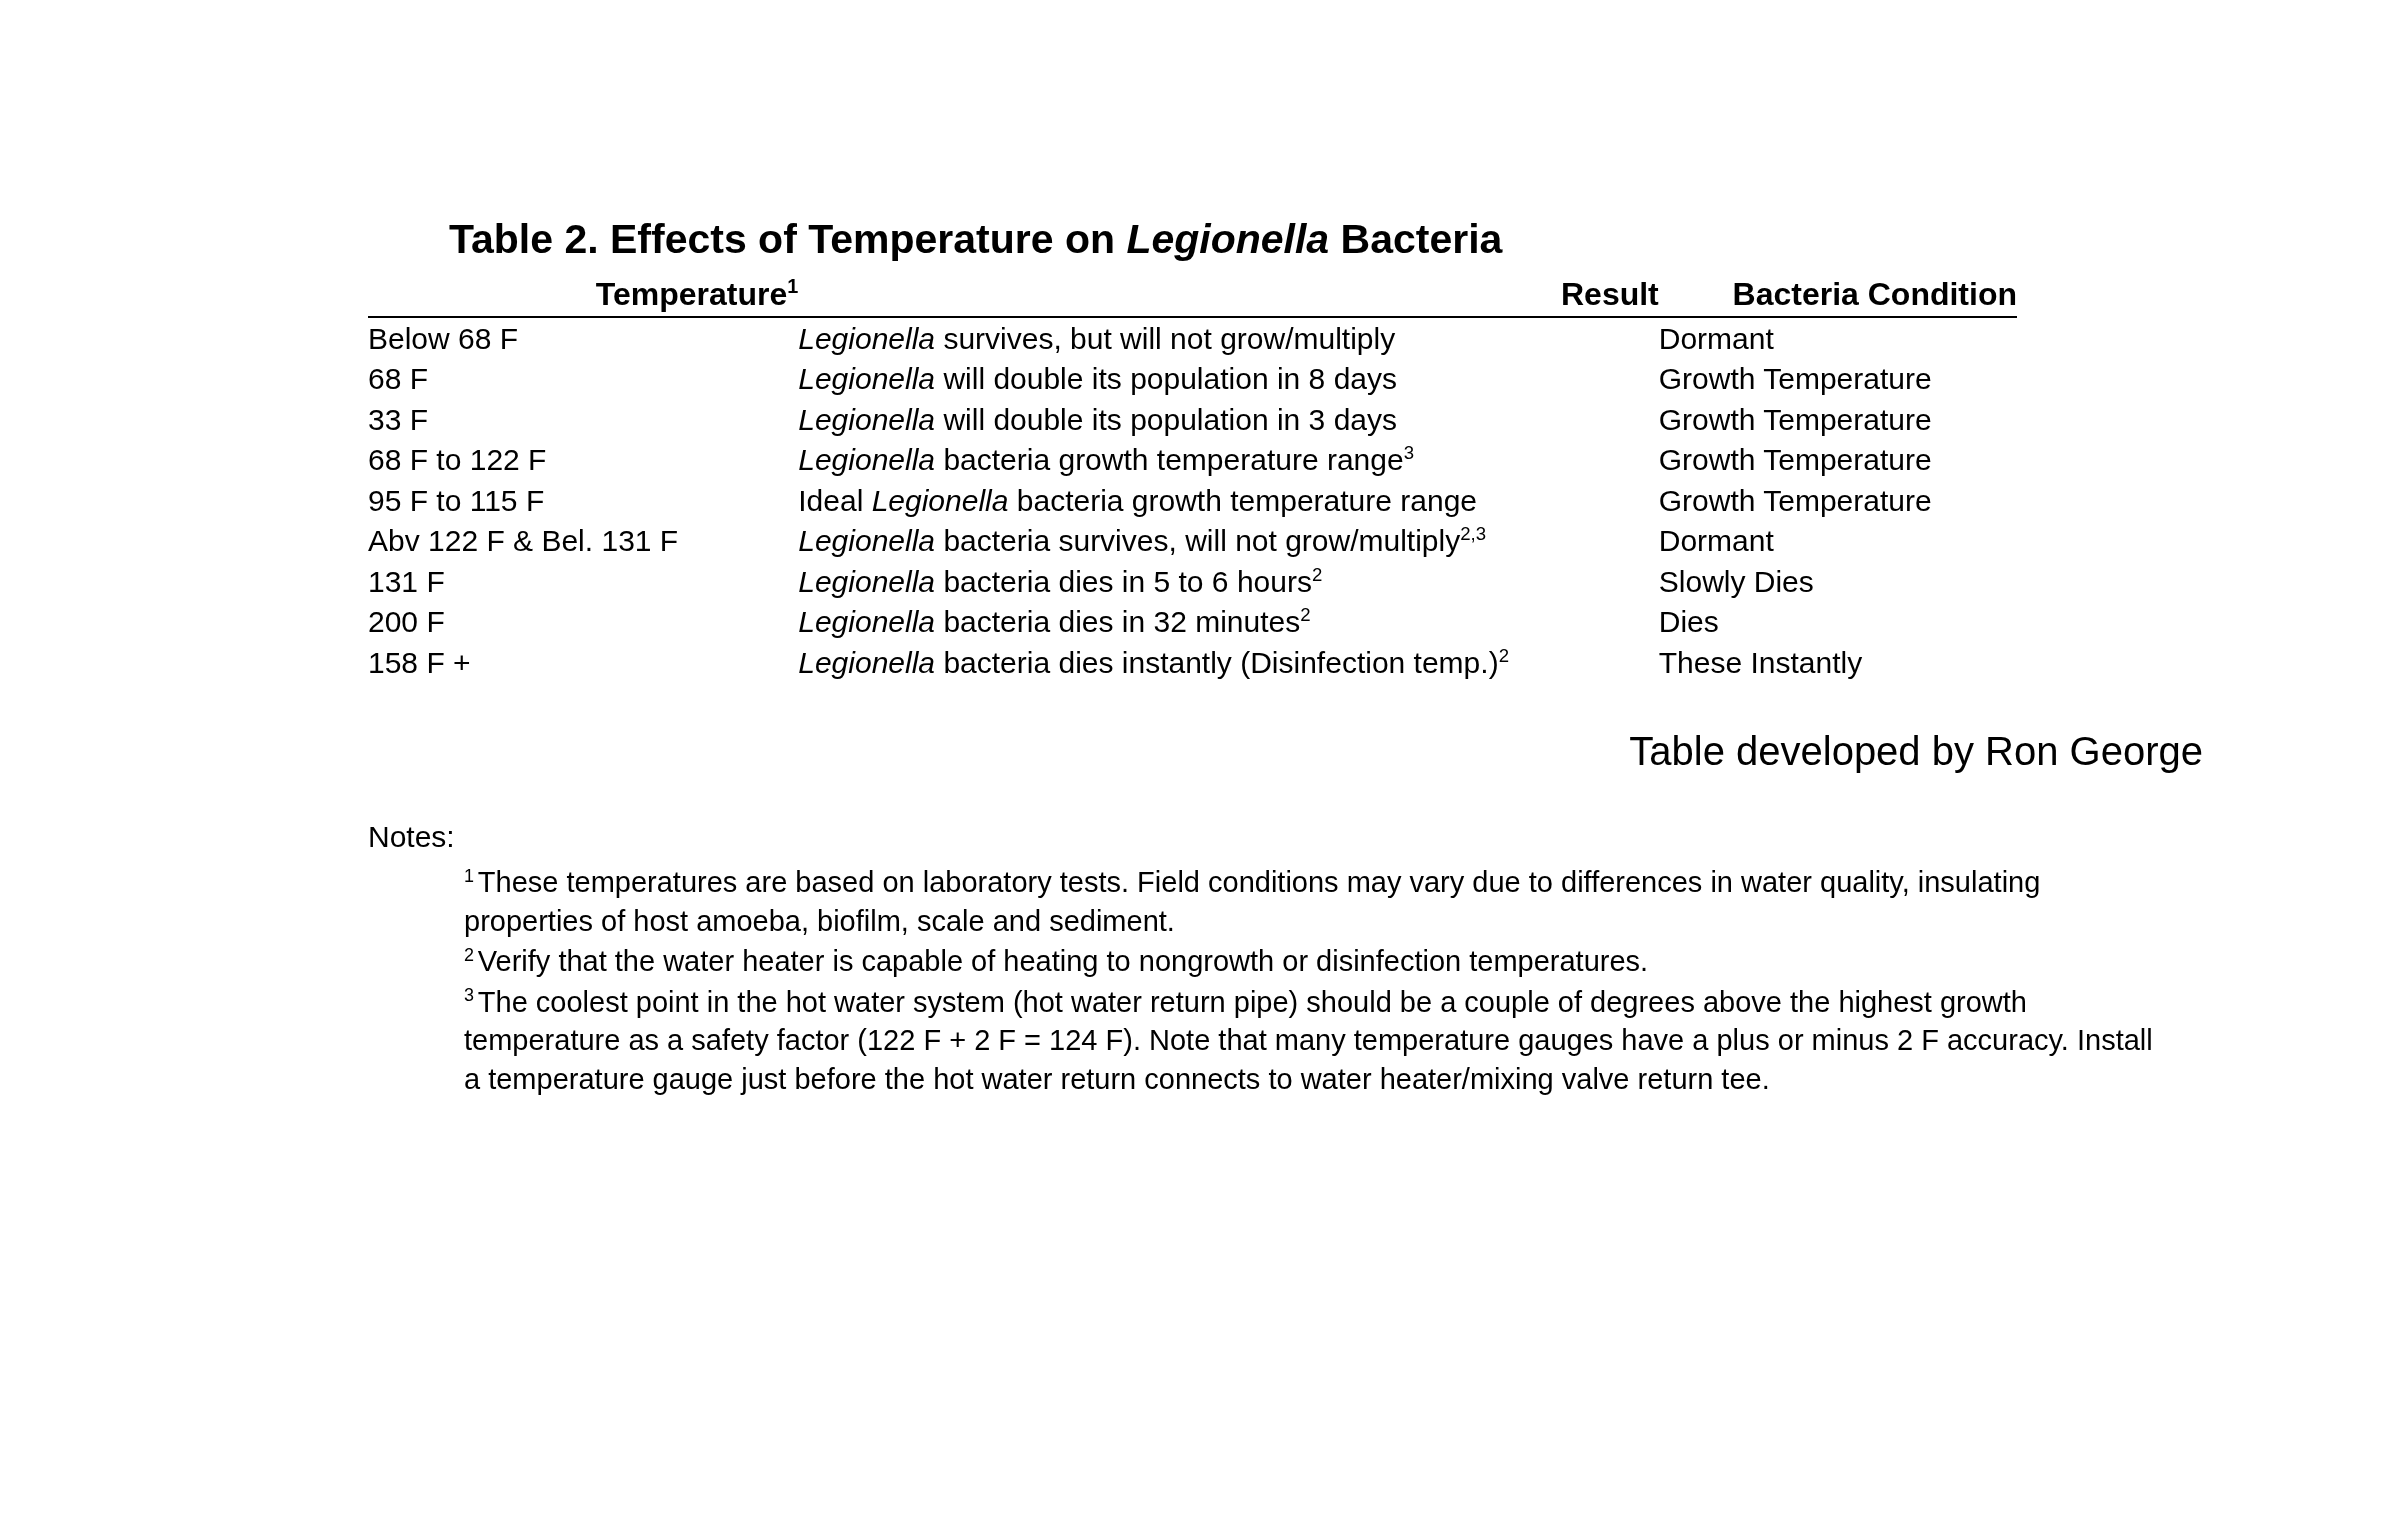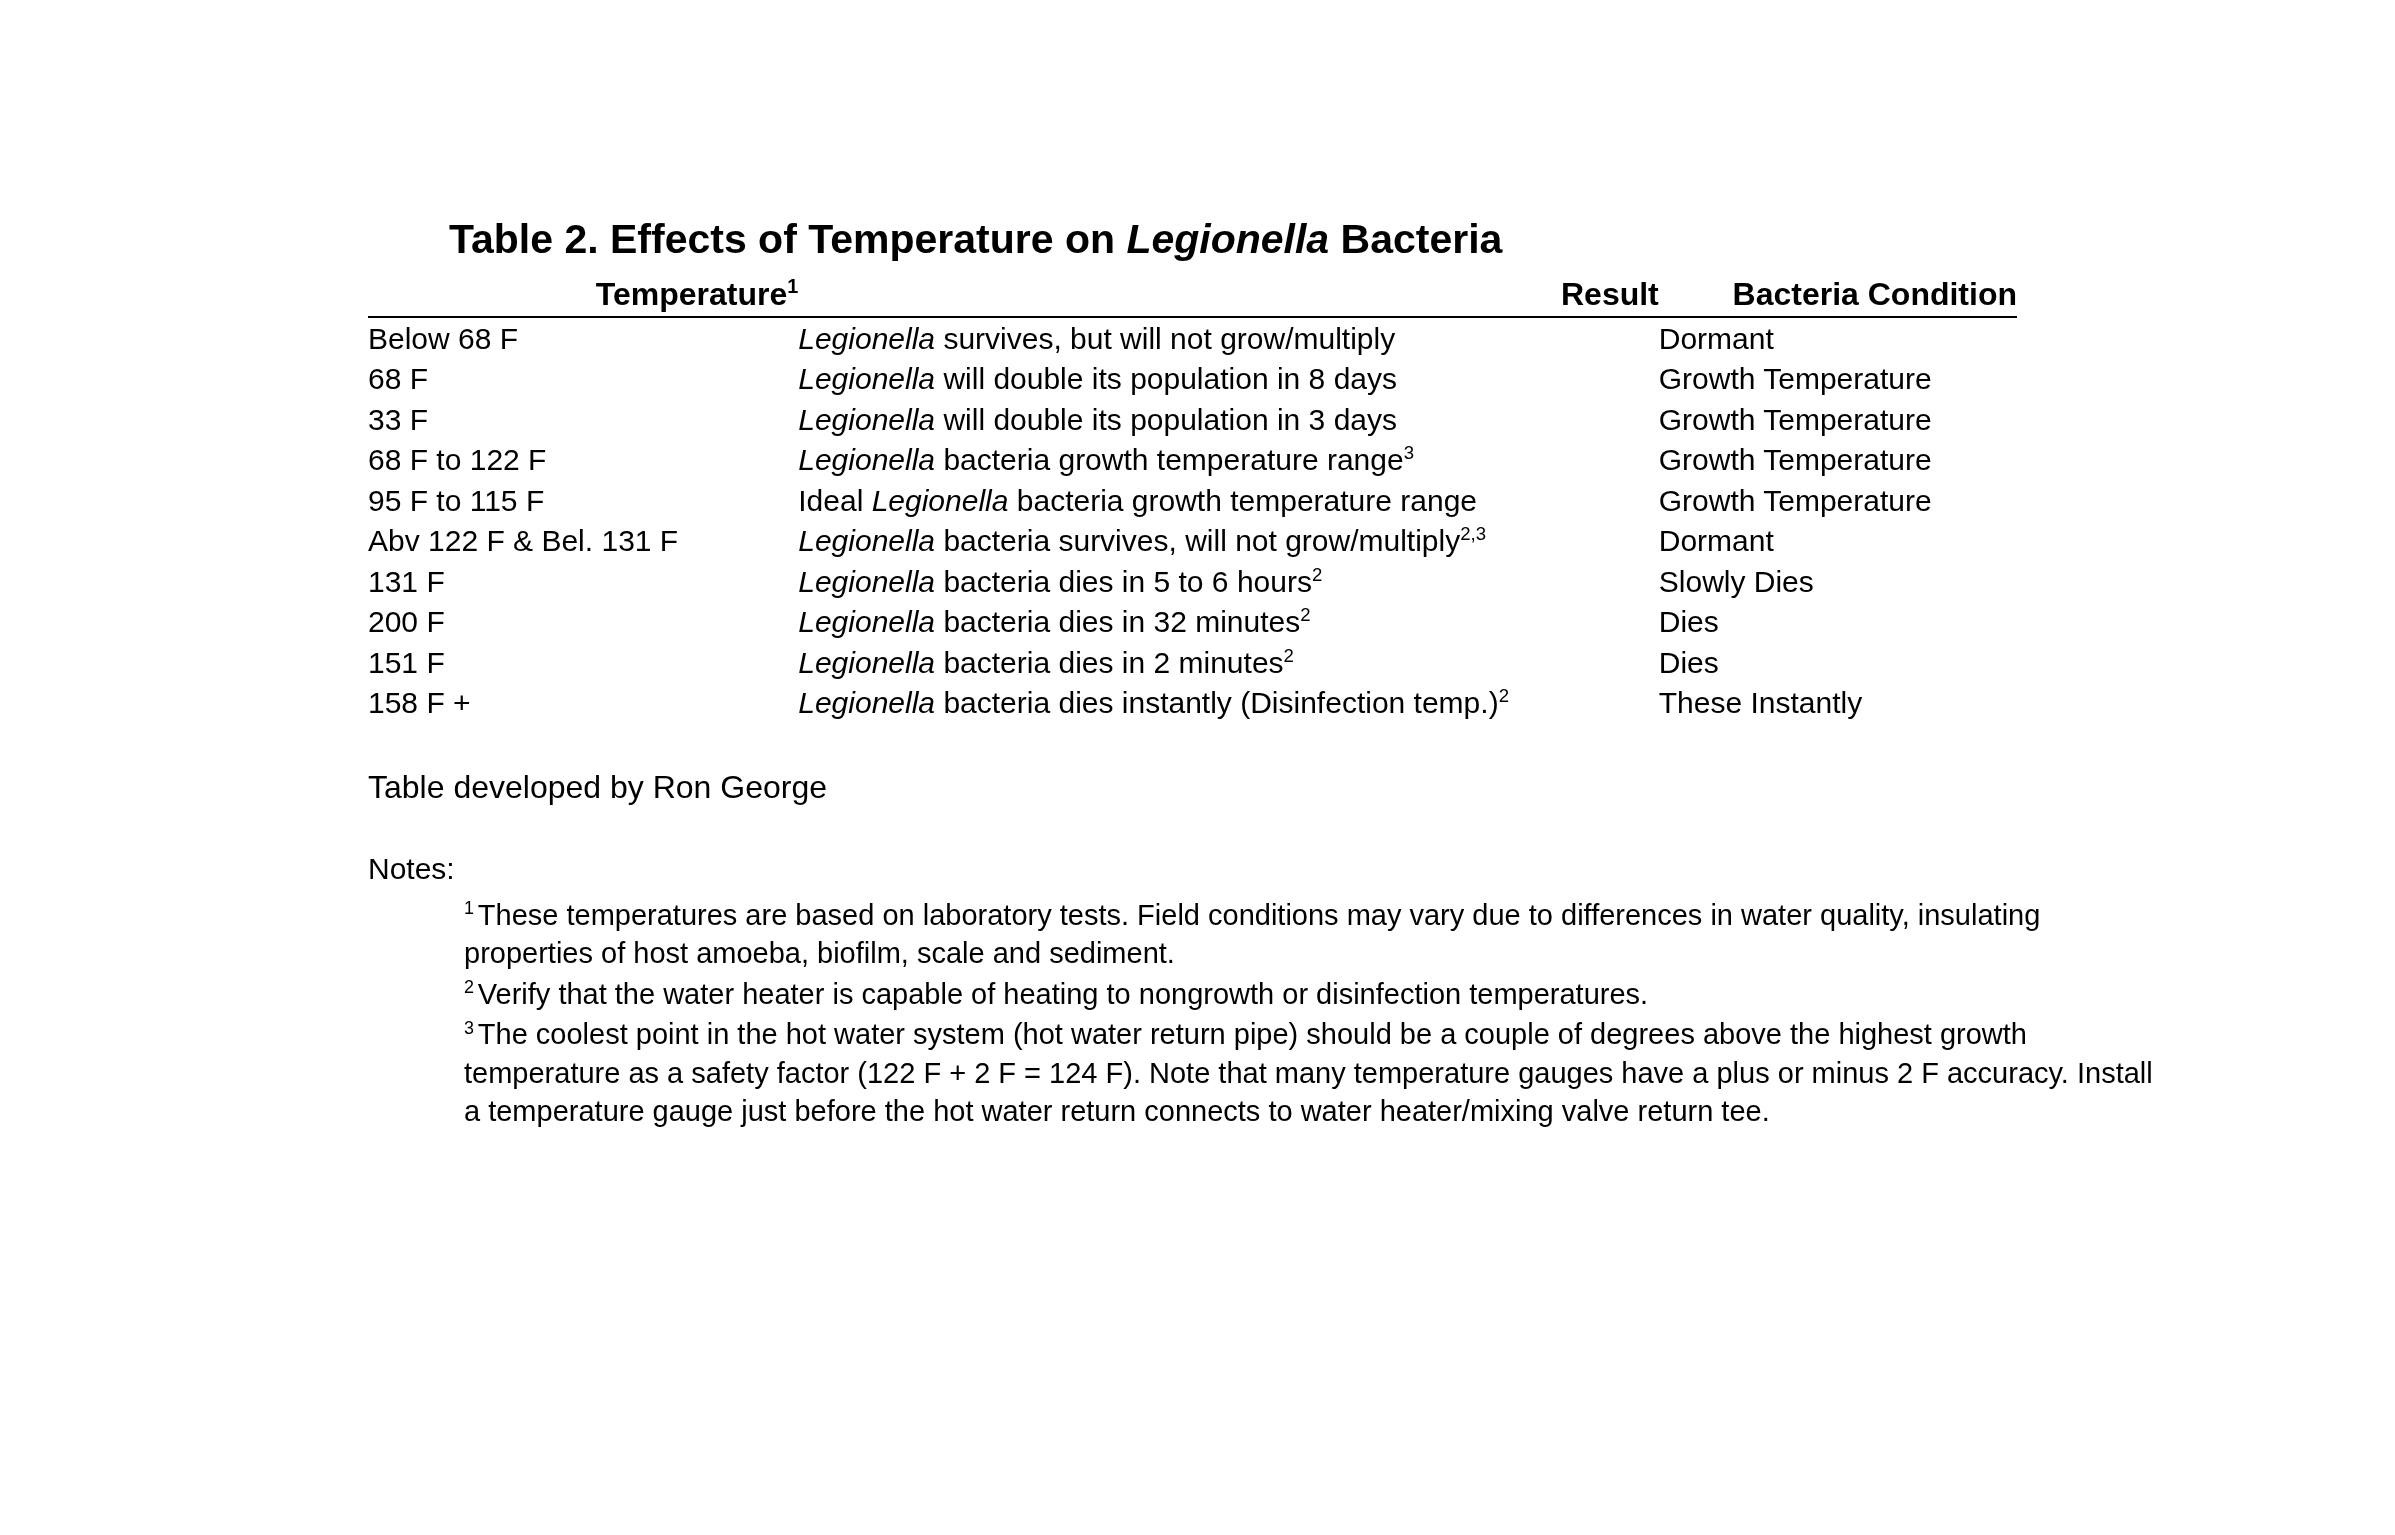--- a/index.html
+++ b/index.html
@@ -64,22 +64,23 @@
     white-space: nowrap;
   }
   .it { font-style: italic; }
   sup {
     font-size: 0.62em;
     vertical-align: super;
     line-height: 0;
   }
 
   .credit {
-    font-size: 32px;
+    font-size: 40px;
     margin-top: 46px;
+    text-align: right;
   }
   .notes-label {
     font-size: 30px;
     margin-top: 46px;
   }
   .notes {
     margin-top: 9.6px;
     padding-left: 96px;
     width: 1711px;
   }
@@ -149,25 +150,20 @@
             <td>131 F</td>
             <td><span class="it">Legionella</span><span> bacteria dies in 5 to 6 hours</span><sup>2</sup></td>
             <td>Slowly Dies</td>
           </tr>
           <tr>
             <td>200 F</td>
             <td><span class="it">Legionella</span><span> bacteria dies in 32 minutes</span><sup>2</sup></td>
             <td>Dies</td>
           </tr>
           <tr>
-            <td>151 F</td>
-            <td><span class="it">Legionella</span><span> bacteria dies in 2 minutes</span><sup>2</sup></td>
-            <td>Dies</td>
-          </tr>
-          <tr>
             <td>158 F +</td>
             <td><span class="it">Legionella</span><span> bacteria dies instantly (Disinfection temp.)</span><sup>2</sup></td>
             <td>These Instantly</td>
           </tr>
         </tbody>
     </table>
 
     <div class="credit">Table developed by Ron George</div>
 
     <div class="notes-label">Notes:</div>

